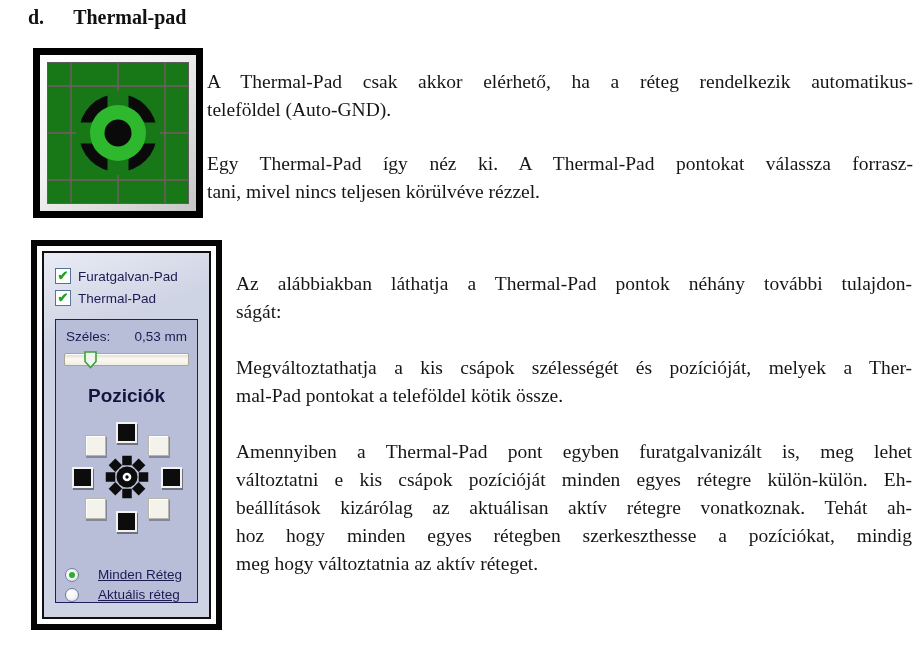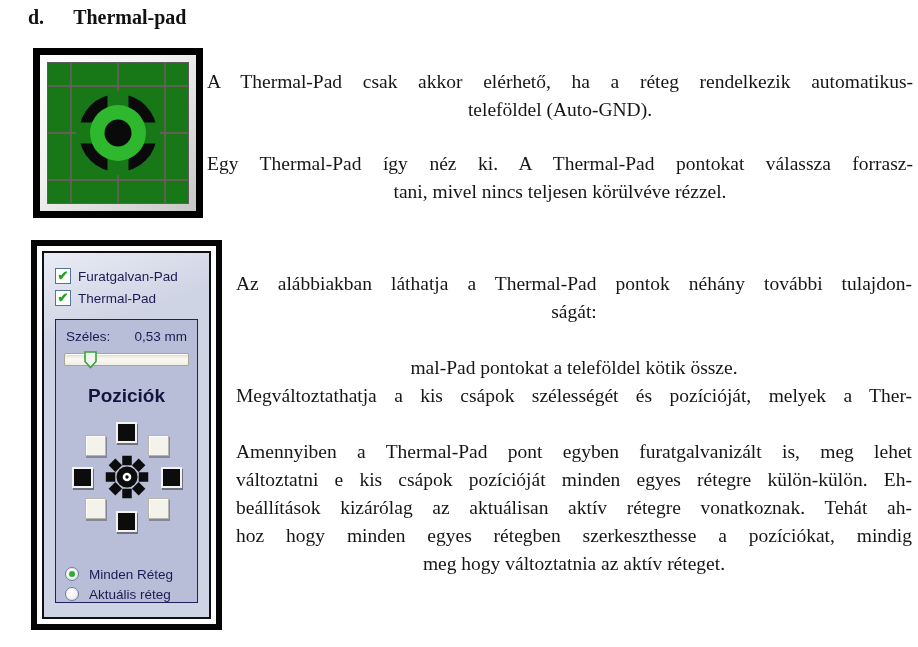--- a/index.html
+++ b/index.html
@@ -27,21 +27,21 @@
     padding:7px;}
   .pad-inner{border:1px solid #5c5c5c;width:142px;height:142px;}
   .pad-inner svg{display:block;}
   
   .textcol{position:absolute;font-size:19.5px;line-height:28px;color:var(--ink);}
   #col1{left:207px;top:56px;width:706px;margin-top:12px;}
   #col2{left:236px;top:270px;width:676px;}
   #col1 .para{margin-bottom:26px;}
   #col2 .para{margin-bottom:28px;}
   .tline{text-align:justify;text-align-last:justify;white-space:normal;}
-  .tline.last{text-align:center;text-align-last:auto;}
+  .tline.last{text-align:left;text-align-last:auto;}
   .doc-link{color:var(--link);font-weight:bold;font-style:italic;text-decoration:underline;}
   
   .panel{position:absolute;left:31px;top:240px;width:191px;height:390px;
     border:6px solid #050505;background:#fff;padding:5px;}
   .panel-in{width:100%;height:100%;border:2px solid #101010;
     background:linear-gradient(160deg,#e9ecf5 0%,var(--panel-light) 22%,var(--panel-light) 100%);
     font-family:"Liberation Sans", sans-serif;color:var(--navy);
     display:flex;flex-direction:column;padding:12px 9px 14px 9px;}
   .chk-row{display:flex;align-items:center;gap:7px;margin:3px 0 6px 2px;font-size:13.5px;}
   .chk-box{width:16px;height:16px;background:#fff;border:1px solid #54749c;
@@ -57,21 +57,21 @@
   .slider-thumb{position:absolute;top:0;}
   .positions-title{font-weight:bold;font-size:19px;text-align:center;margin:16px 0 4px 0;color:#14143f;}
   .pos-cluster{position:relative;width:112px;height:112px;margin:10px auto 0 auto;}
   .pos-btn{position:absolute;width:21px;height:21px;cursor:pointer;}
   .pos-btn.off{background:#f3f3ec;border:1px solid #b5b5ab;
     box-shadow:1px 2px 0 rgba(90,90,100,.55), inset 1px 1px 0 #ffffff;}
   .pos-btn.on{background:#0c0c0c;border:2px solid #f2f2f2;
     box-shadow:1px 2px 0 rgba(60,60,70,.6);}
   .pos-center{position:absolute;left:32px;top:32px;width:48px;height:48px;}
   .radio-area{margin-top:auto;display:flex;flex-direction:column;gap:5px;padding-left:2px;}
-  .radio-row{display:flex;align-items:flex-start;gap:10px;font-size:13.5px;}
+  .radio-row{display:flex;align-items:flex-end;gap:19px;font-size:13.5px;text-decoration:underline;}
   .radio-dot{width:14px;height:14px;border-radius:50%;flex:0 0 auto;
     background:radial-gradient(circle at 35% 30%,#ffffff 0%,#f2f4f8 55%,#c9cedd 100%);
     border:1px solid #6d7e99;display:flex;align-items:center;justify-content:center;}
   .radio-dot .inner{width:6px;height:6px;border-radius:50%;background:#2caf2c;display:none;}
   .radio-dot.sel .inner{display:block;}
 </style>
 </head>
 <body>
 
 <div class="heading">
@@ -183,22 +183,22 @@
     </div>
   </div>
 </div>
 
 <div class="textcol" id="col2">
     <div class="para">
       <div class="tline">Az alábbiakban láthatja a Thermal-Pad pontok néhány további tulajdon-</div>
       <div class="tline last">ságát:</div>
     </div>
     <div class="para">
+      <div class="tline">Megváltoztathatja a kis csápok szélességét és pozícióját, melyek a Ther-</div>
       <div class="tline last">mal-Pad pontokat a teleföldel kötik össze.</div>
-      <div class="tline">Megváltoztathatja a kis csápok szélességét és pozícióját, melyek a Ther-</div>
     </div>
     <div class="para">
       <div class="tline">Amennyiben a Thermal-Pad pont egyben furatgalvanizált is, meg lehet</div>
       <div class="tline">változtatni e kis csápok pozícióját minden egyes rétegre külön-külön. Eh-</div>
       <div class="tline">beállítások kizárólag az aktuálisan aktív rétegre vonatkoznak. Tehát ah-</div>
       <div class="tline">hoz hogy minden egyes rétegben szerkeszthesse a pozíciókat, mindig</div>
       <div class="tline last">meg hogy változtatnia az aktív réteget.</div>
     </div>
   </div>
 

